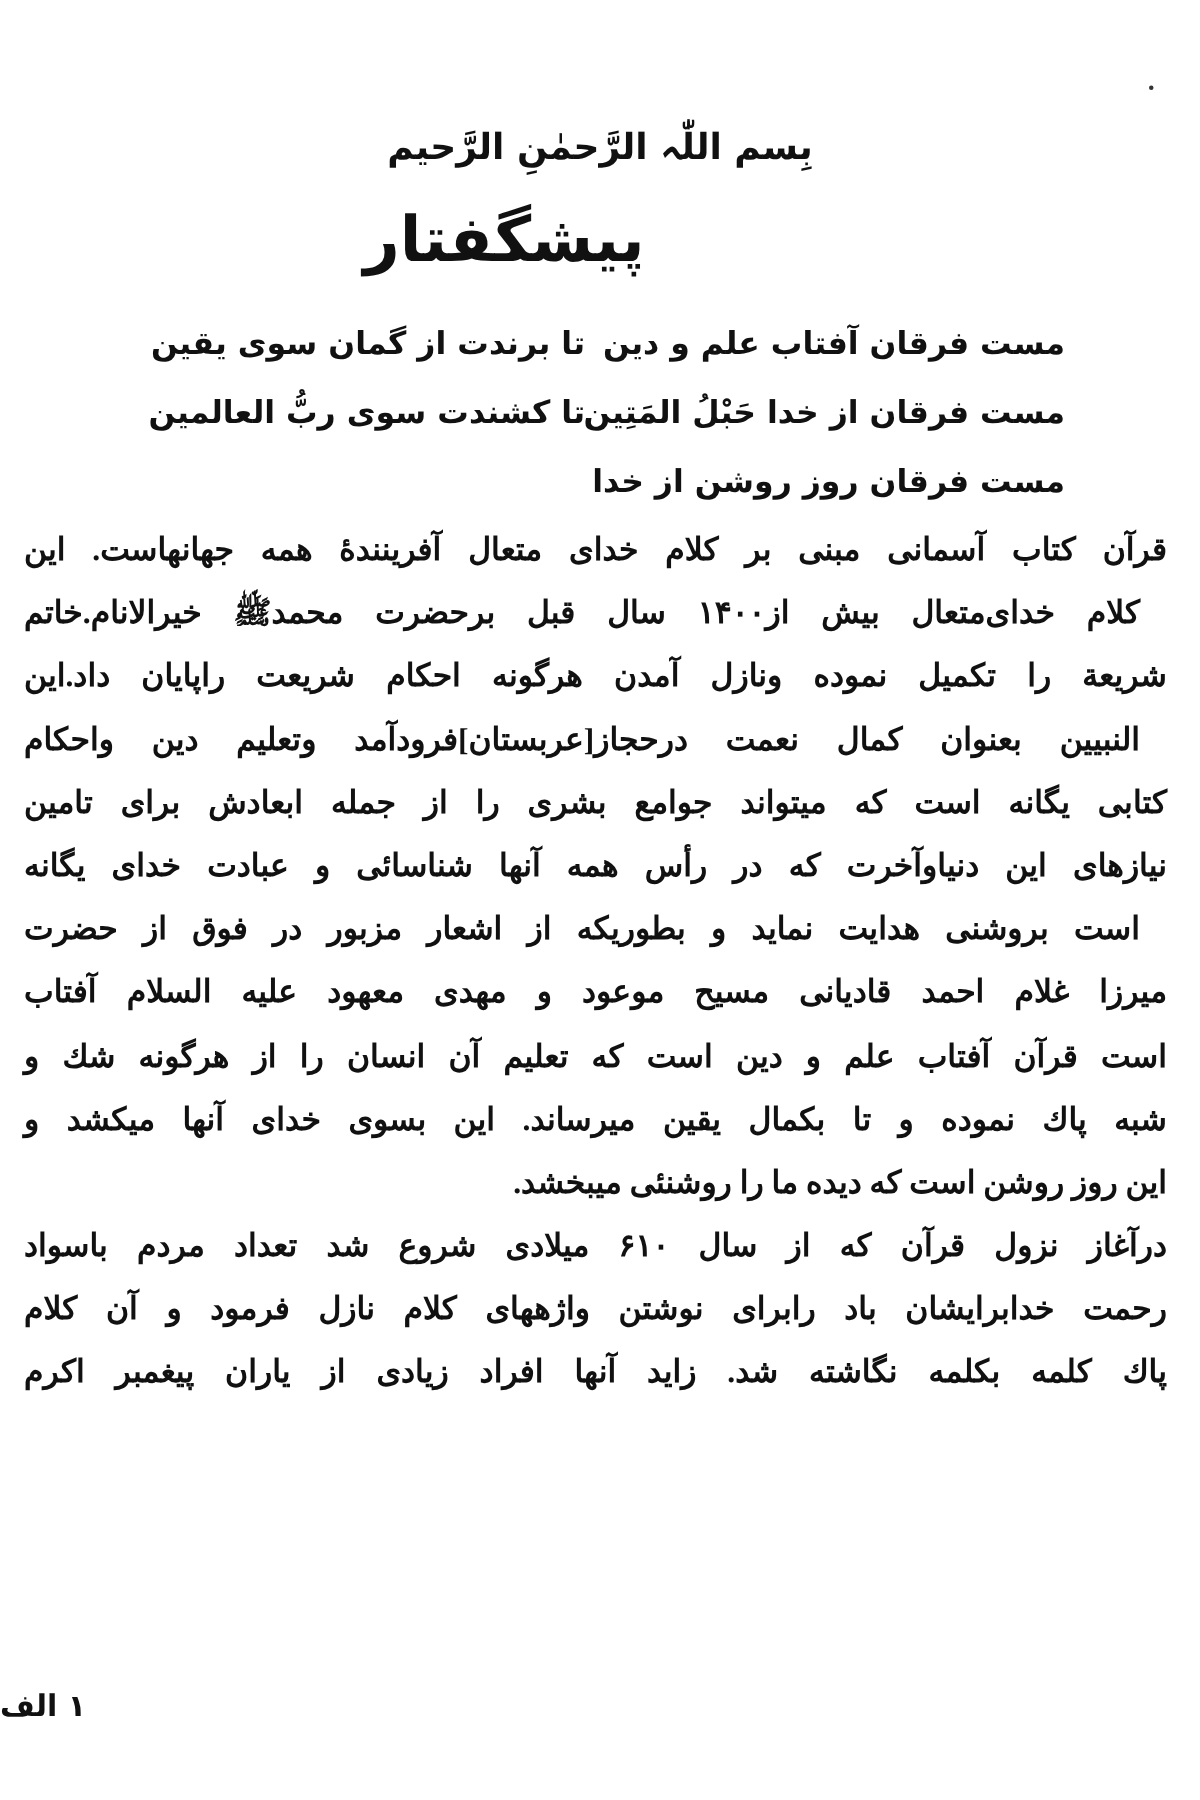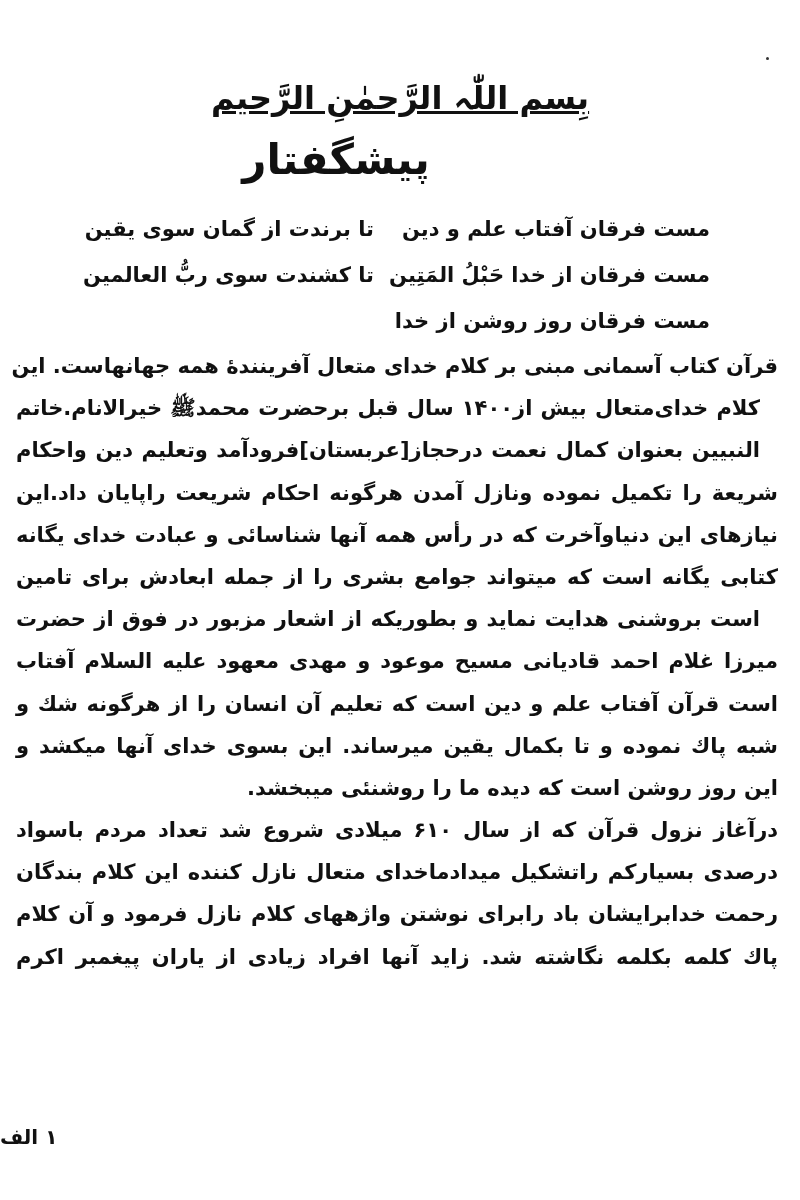--- a/index.html
+++ b/index.html
@@ -19,24 +19,23 @@
       position: absolute;
       left: 0; top: 0;
       width: 800px; height: 1200px;
       direction: rtl;
     }
     .bismillah {
       position: absolute;
       top: 78px;
       left: 0; width: 800px;
       text-align: center;
-      font-size: 32px;
+      font-size: 24px;
       font-weight: bold;
       line-height: 40px;
-      text-decoration: underline;
     }
     .title {
       position: absolute;
       top: 130px;
       left: 0; width: 672px;
       text-align: center;
       font-size: 42px;
       font-weight: bold;
       line-height: 60px;
     }
@@ -49,36 +48,37 @@
     .verse {
       display: flex;
       flex-direction: row;
       justify-content: flex-start;
       height: 46px;
       line-height: 46px;
       font-size: 21px;
       font-weight: bold;
       white-space: nowrap;
     }
-    .verse .hemistich-a { width: 320px; text-align: right; margin-left: 16px; }
+    .verse .hemistich-a { width: 320px; text-align: right; }
     .verse .hemistich-b { }
     .body-text {
       position: absolute;
       top: 345px;
       right: 22px;
       width: 762px;
     }
     .line {
       height: 42.2px;
       line-height: 42.2px;
       font-size: 21px;
       font-weight: bold;
       white-space: nowrap;
       text-align: justify;
       text-align-last: justify;
+      font-family: Liberation Serif, serif;
     }
     .line.last {
       text-align-last: right;
     }
     .line.indent { padding-right: 18px; }
     .page-number {
       position: absolute;
       top: 1122px;
       left: 0; width: 740px;
       text-align: left;
@@ -115,33 +115,32 @@
     </div>
     <div class="verse">
       <span class="hemistich-a">مست فرقان روز روشن از خدا</span>
     </div>
   </div>
 
   <div class="body-text">
     <div>
       <div class="line">قرآن کتاب آسمانی مبنی بر کلام خدای متعال آفرینندهٔ همه جهانهاست. این</div>
       <div class="line indent">کلام خدای‌متعال بیش از۱۴۰۰ سال قبل برحضرت محمدﷺ خیرالانام.خاتم</div>
+      <div class="line">شریعة را تکمیل نموده ونازل آمدن هرگونه احکام شریعت راپایان داد.این</div>
       <div class="line indent">النبیین بعنوان کمال نعمت درحجاز[عربستان]فرودآمد وتعلیم دین واحکام</div>
-      <div class="line">شریعة را تکمیل نموده ونازل آمدن هرگونه احکام شریعت راپایان داد.این</div>
+      <div class="line">کتابی یگانه است که میتواند جوامع بشری را از جمله ابعادش برای تامین</div>
       <div class="line">نیازهای این دنیاوآخرت که در رأس همه آنها شناسائی و عبادت خدای یگانه</div>
-      <div class="line">کتابی یگانه است که میتواند جوامع بشری را از جمله ابعادش برای تامین</div>
       <div class="line indent">است بروشنی هدایت نماید و بطوریکه از اشعار مزبور در فوق از حضرت</div>
       <div class="line">میرزا غلام احمد قادیانی مسیح موعود و مهدی معهود علیه السلام آفتاب</div>
       <div class="line">است قرآن آفتاب علم و دین است که تعلیم آن انسان را از هرگونه شك و</div>
       <div class="line">شبه پاك نموده و تا بکمال یقین میرساند. این بسوی خدای آنها میکشد و</div>
       <div class="line last">این روز روشن است که دیده ما را روشنئی میبخشد.</div>
     </div>
     <div>
       <div class="line">درآغاز نزول قرآن که از سال ۶۱۰ میلادی شروع شد تعداد مردم باسواد</div>
-      <div class="line">درصدی بسیارکم راتشکیل میدادماخدای متعال نازل کننده این کلام بندگان</div>
       <div class="line">رحمت خدابرایشان باد رابرای نوشتن واژههای کلام نازل فرمود و آن کلام</div>
       <div class="line">پاك کلمه بکلمه نگاشته شد. زاید آنها افراد زیادی از یاران پیغمبر اکرم</div>
     </div>
   </div>
 
   <div class="page-number">۱ الف</div>
 
 </div>
 
 </body></html>

